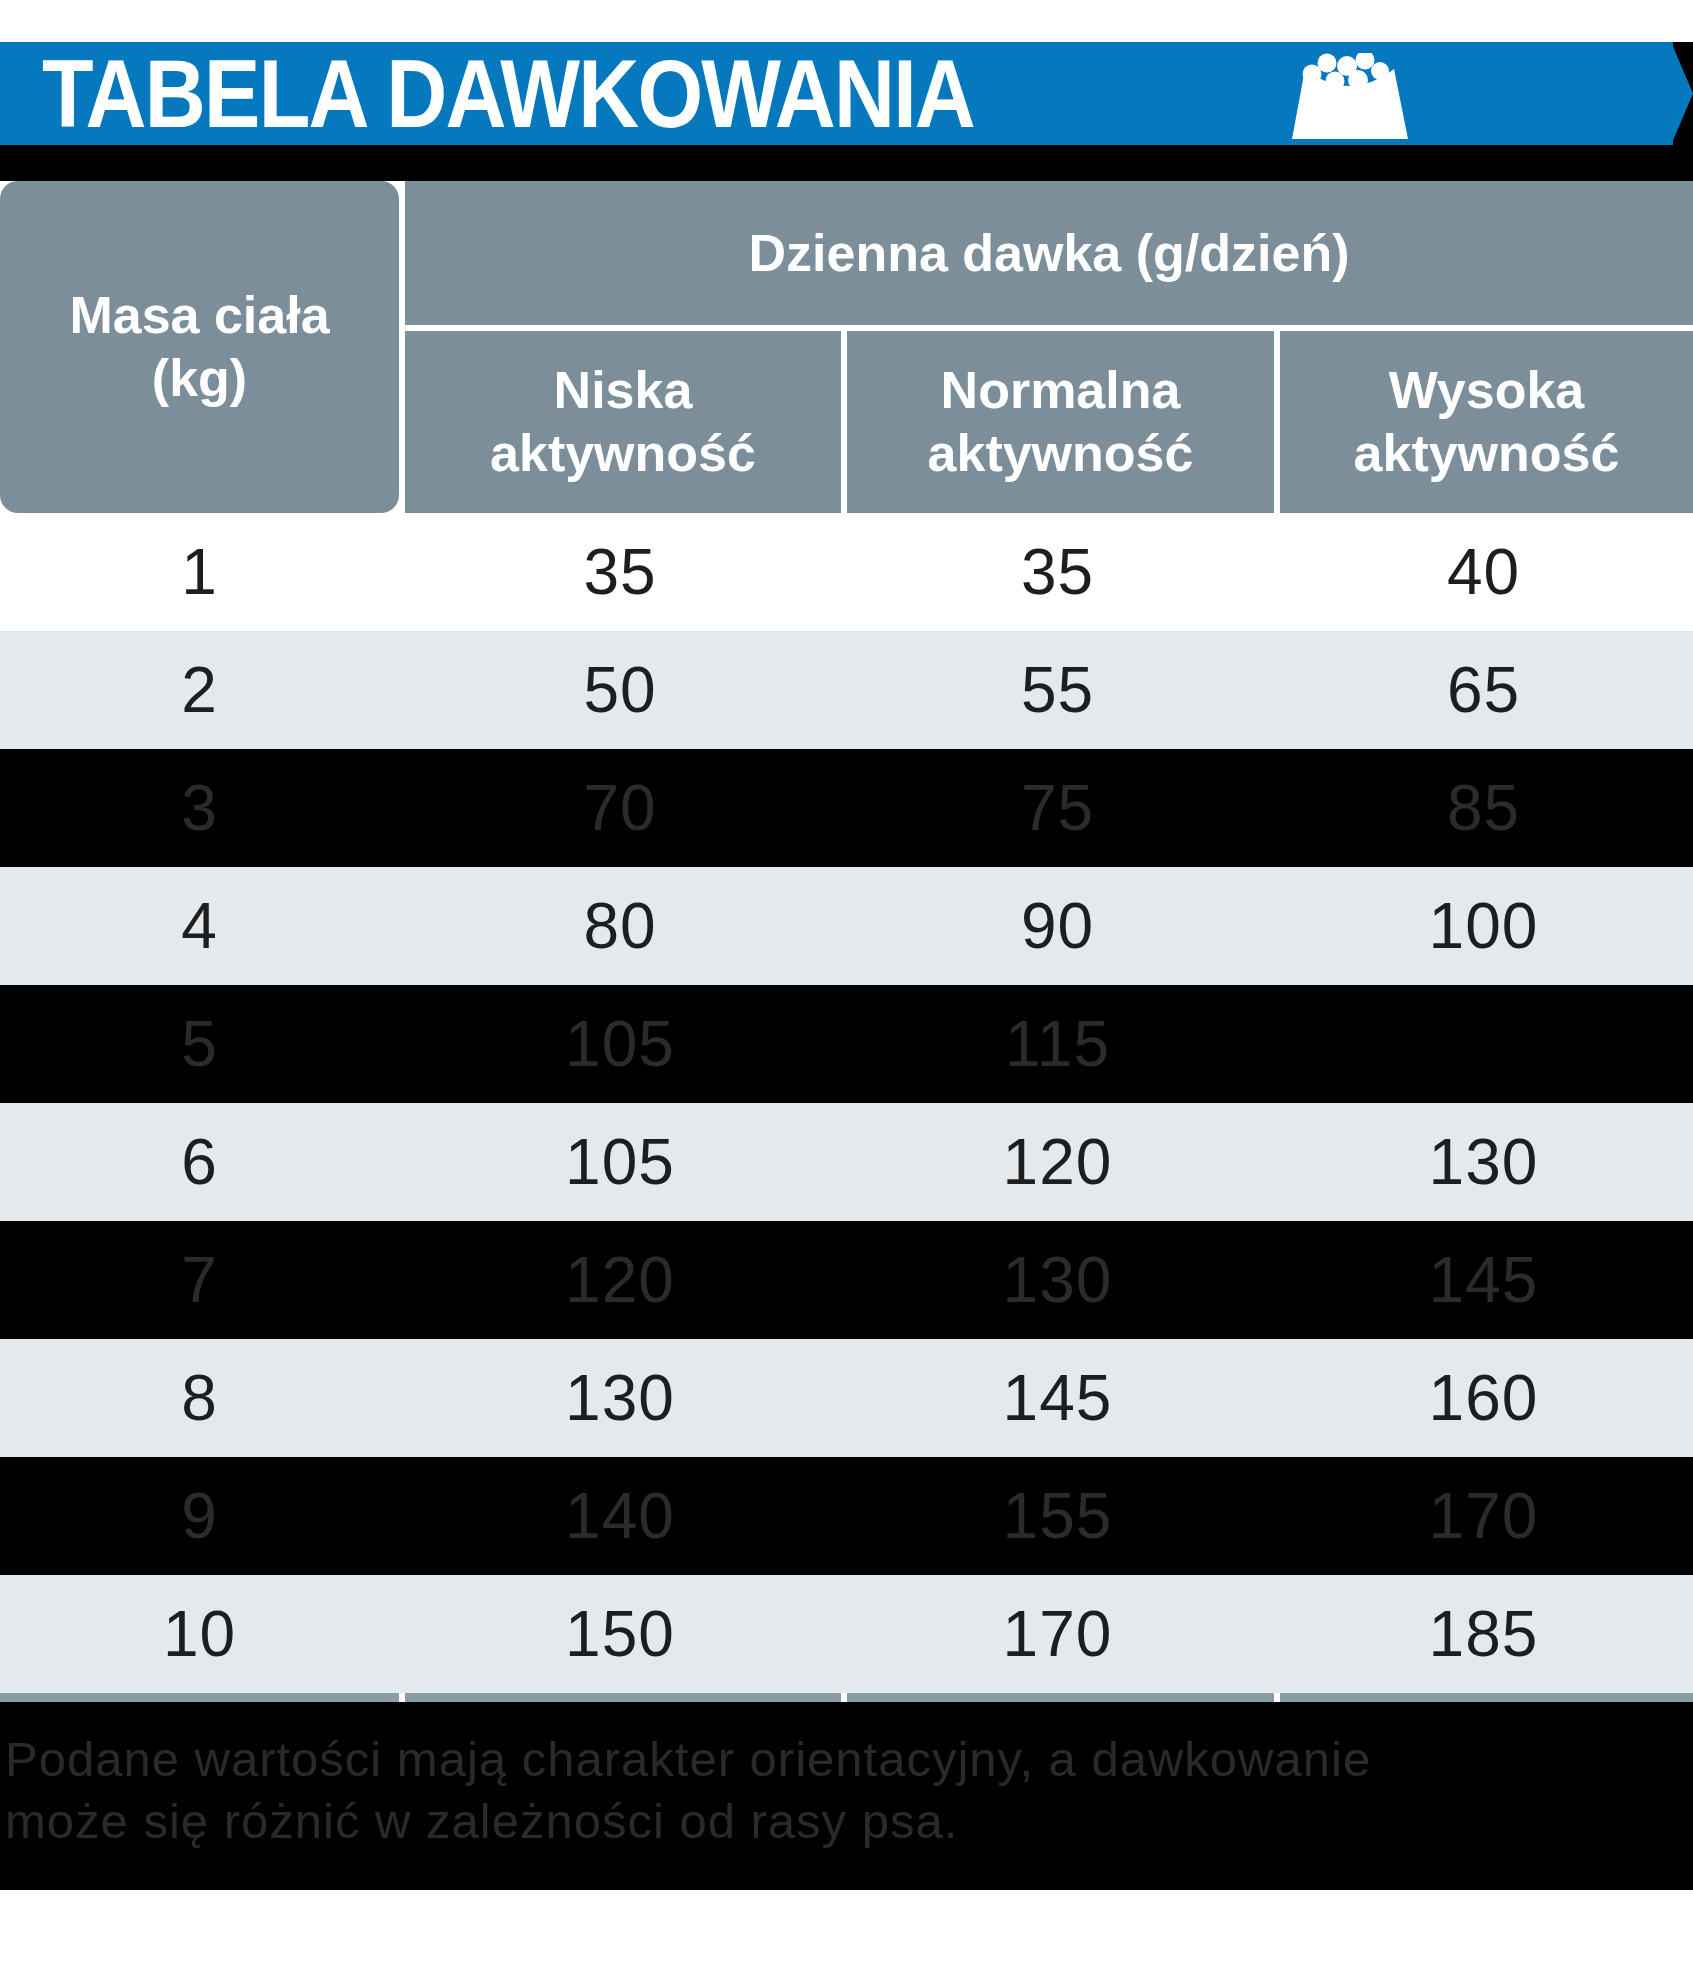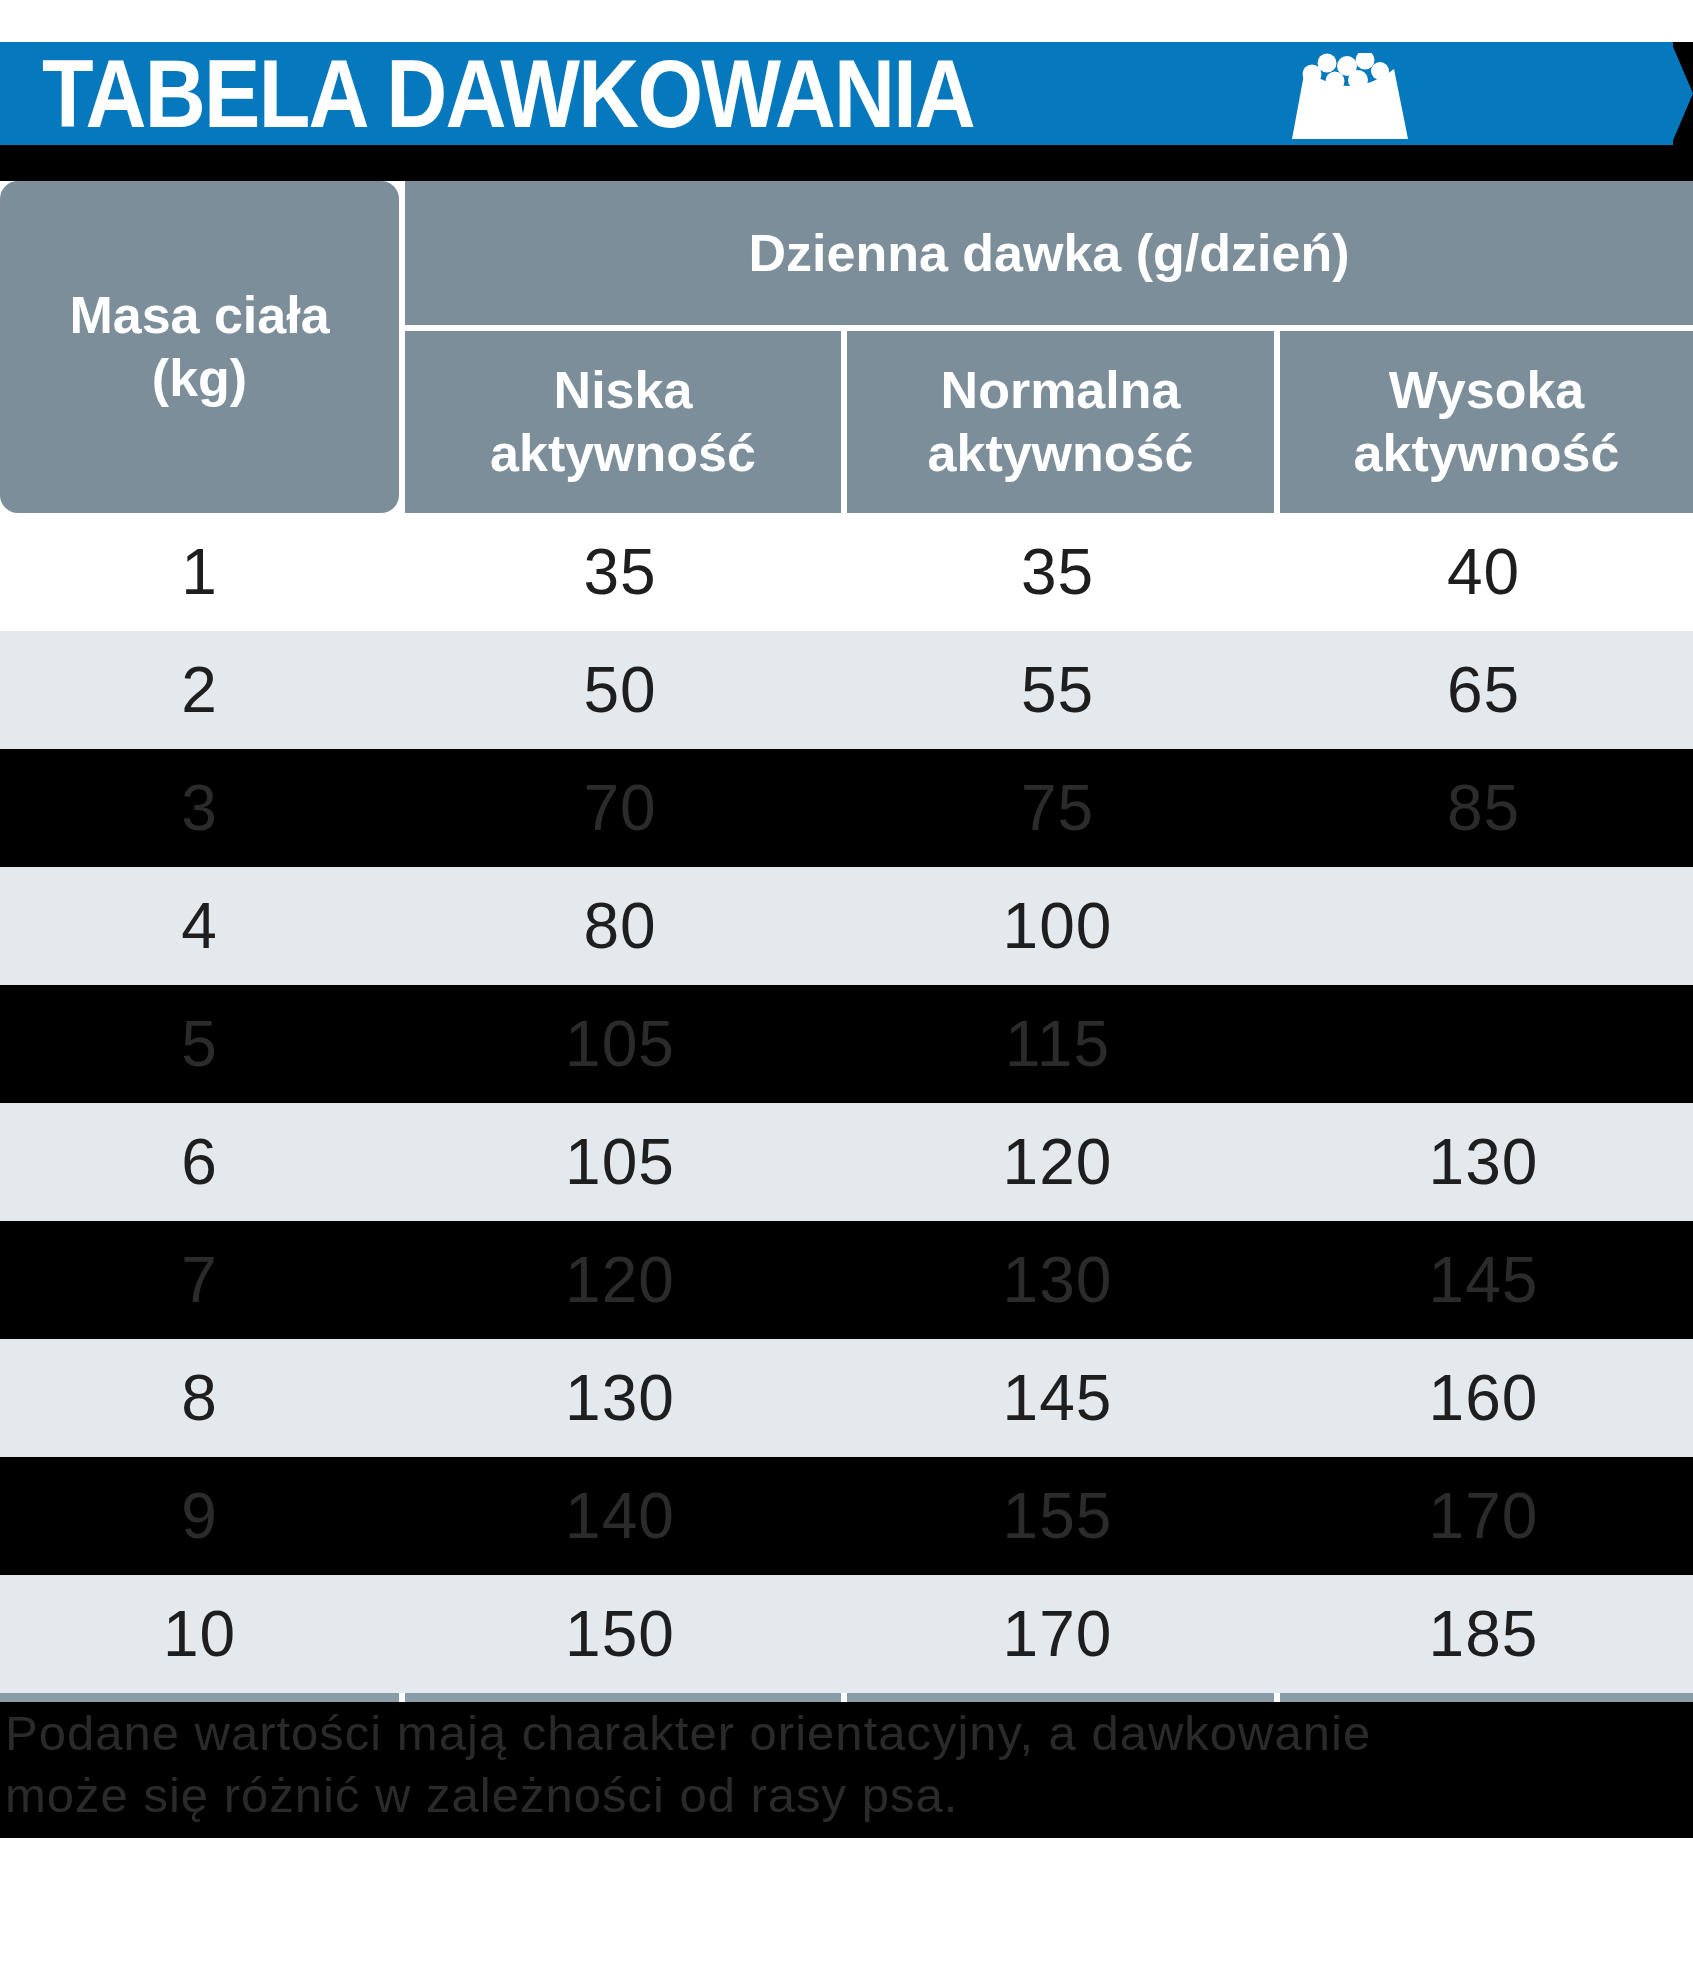--- a/index.html
+++ b/index.html
@@ -92,21 +92,21 @@
     position:absolute;left:0;top:1693px;width:1693px;height:9px;
     display:grid;
     grid-template-columns:399px 436px 427px 1fr;
     column-gap:6px;
     background:#ffffff;
   }
   .strip .seg{background:#8A9CA8;}
 
   
   .footer{
-    position:absolute;left:0;top:1702px;width:1693px;height:136px;
+    position:absolute;left:0;top:1702px;width:1693px;height:188px;
     background:#000000;
     display:flex;flex-direction:column;justify-content:center;
     padding:0 0 12px 5px;box-sizing:border-box;
   }
   .footer .fline{
     color:#2A2A2A;
     font-size:49px;
     font-weight:400;
     letter-spacing:1px;
     line-height:62px;
@@ -170,20 +170,21 @@
     </div>
     <div class="row dark">
       <div class="cell">3</div>
       <div class="cell">70</div>
       <div class="cell">75</div>
       <div class="cell">85</div>
     </div>
     <div class="row light">
       <div class="cell">4</div>
       <div class="cell">80</div>
+      <div class="cell">90</div>
       <div class="cell">100</div>
     </div>
     <div class="row dark">
       <div class="cell">5</div>
       <div class="cell">105</div>
       <div class="cell">115</div>
     </div>
     <div class="row light">
       <div class="cell">6</div>
       <div class="cell">105</div>

